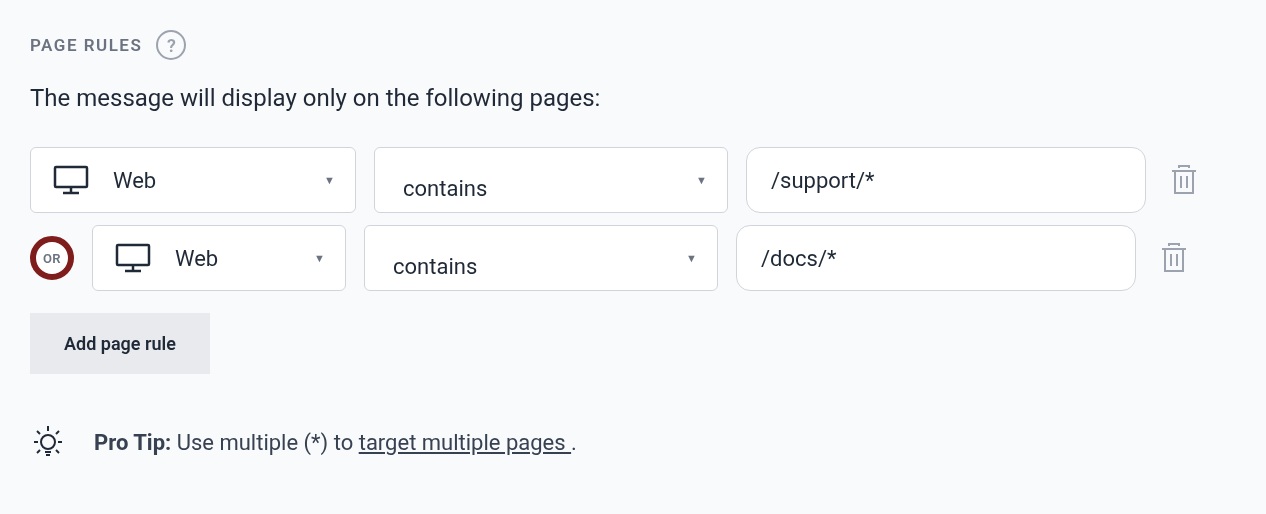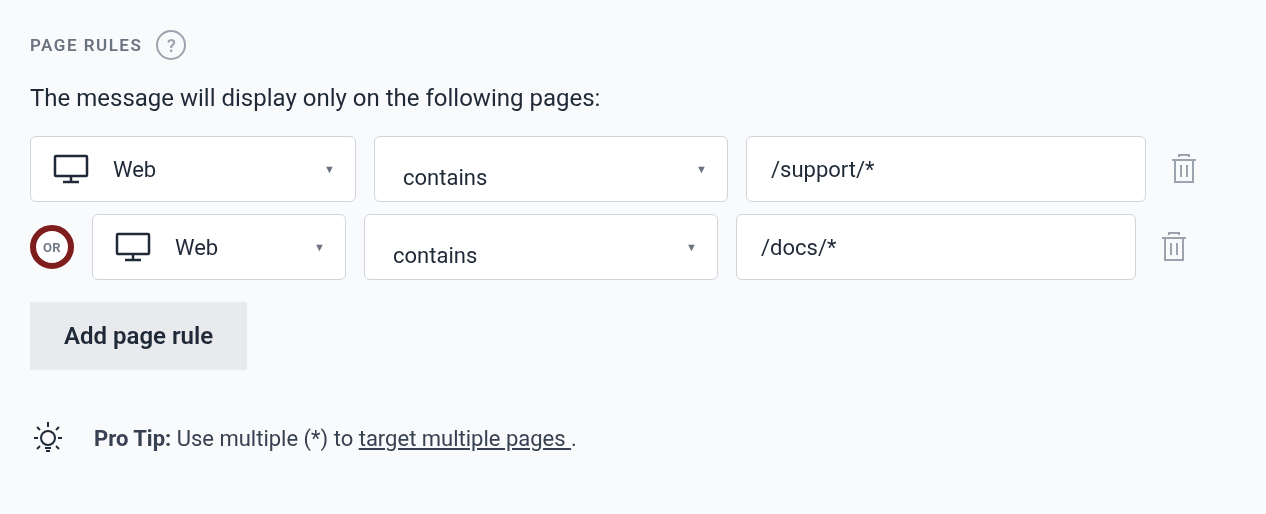--- a/index.html
+++ b/index.html
@@ -36,21 +36,21 @@
       align-items: center;
       justify-content: center;
       color: #9ca3af;
       font-size: 18px;
       font-weight: 600;
       cursor: pointer;
     }
     .description {
       font-size: 24px;
       color: #1f2937;
-      margin-bottom: 24px;
+      margin-bottom: 35px;
     }
     .rules-container {
       display: flex;
       flex-direction: column;
       gap: 12px;
     }
     .rule-row {
       display: flex;
       align-items: center;
       gap: 18px;
@@ -110,21 +110,21 @@
       transform: translateY(-50%);
       font-size: 11px;
       color: #6b7280;
       pointer-events: none;
     }
     .url-input {
       width: 400px;
       height: 66px;
       background: #ffffff;
       border: 1px solid #d1d5db;
-      border-radius: 6px;
+      border-radius: 14px;
       padding: 0 24px;
       font-size: 22px;
       color: #1f2937;
       font-family: inherit;
     }
     .delete-btn {
       background: none;
       border: none;
       cursor: pointer;
       padding: 6px;
@@ -137,21 +137,21 @@
     .trash-icon {
       width: 28px;
       height: 32px;
     }
     .add-rule-btn {
       margin-top: 22px;
       background: #e9eaed;
       border: none;
       border-radius: 0;
       padding: 20px 34px;
-      font-size: 24px;
+      font-size: 18px;
       font-weight: 600;
       color: #1f2937;
       cursor: pointer;
       font-family: inherit;
     }
     .pro-tip {
       margin-top: 50px;
       display: flex;
       align-items: center;
       gap: 28px;

